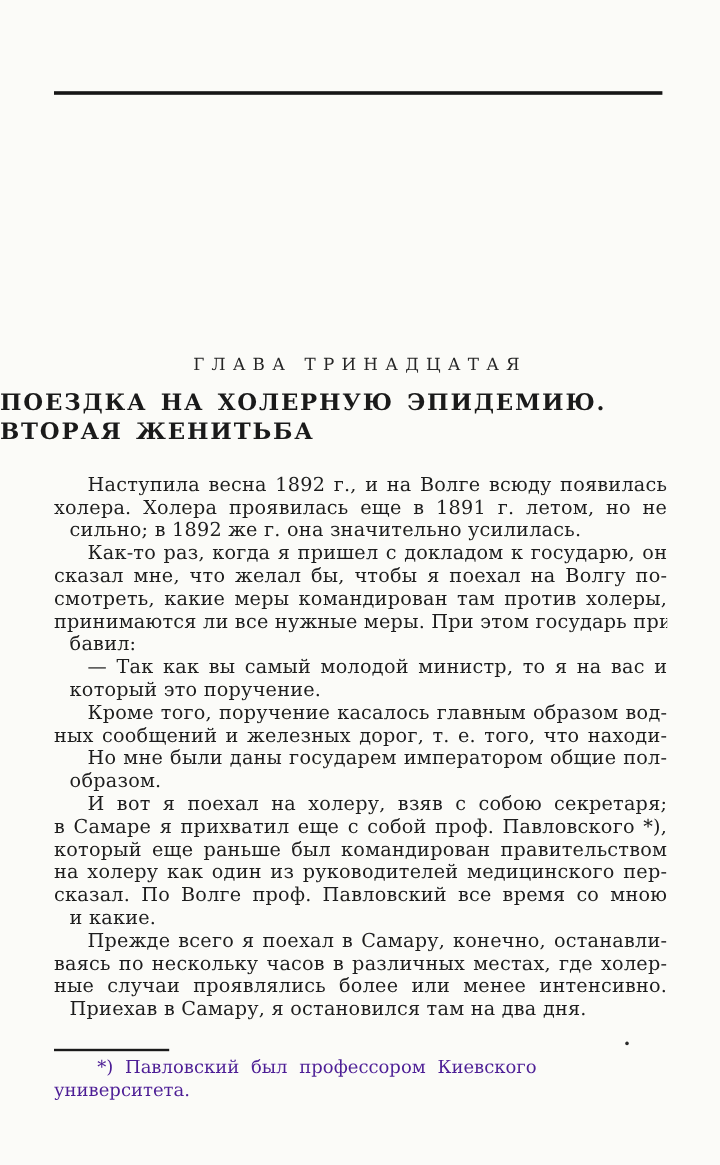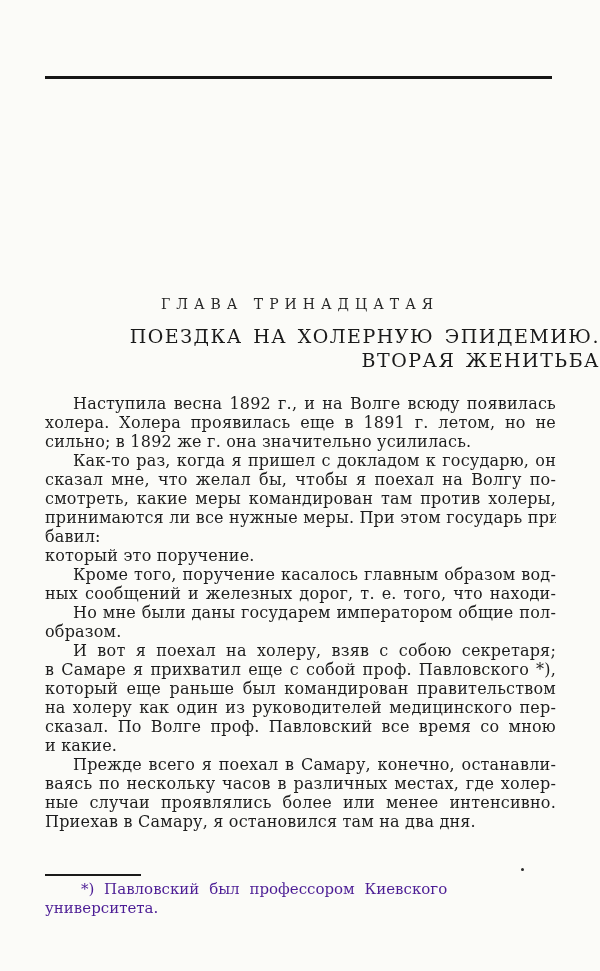--- a/index.html
+++ b/index.html
@@ -35,22 +35,22 @@
     font-weight: 400;
     letter-spacing: 6px;
     color: #262626;
     white-space: nowrap;
   }
   .chapter-title {
     position: absolute;
     top: 324px;
     left: 0;
     width: 100%;
-    text-align: right;
-    font-weight: normal;
+    text-align: left;
+    font-weight: bold;
     font-size: 19px;
     line-height: 24px;
     letter-spacing: 1.5px;
     word-spacing: 3px;
     color: #1a1a1a;
   }
   .body-text {
     position: absolute;
     left: 45px;
     top: 394px;
@@ -65,20 +65,21 @@
     text-align: justify;
     text-align-last: justify;
     overflow: hidden;
   }
   .line.first {
     text-indent: 28px;
   }
   .line.last {
     text-align: left;
     text-align-last: left;
+    margin-left: 13px;
   }
   .footnote-rule {
     position: absolute;
     left: 45px;
     top: 874px;
     width: 96px;
     height: 2px;
     background: #1a1a1a;
   }
   .footnote {
@@ -118,20 +119,21 @@
 
   <div class="body-text">
       <div class="line first">Наступила весна 1892 г., и на Волге всюду появилась</div>
       <div class="line">холера. Холера проявилась еще в 1891 г. летом, но не</div>
       <div class="line last">сильно; в 1892 же г. она значительно усилилась.</div>
       <div class="line first">Как-то раз, когда я пришел с докладом к государю, он</div>
       <div class="line">сказал мне, что желал бы, чтобы я поехал на Волгу по-</div>
       <div class="line">смотреть, какие меры командирован там против холеры,</div>
       <div class="line">принимаются ли все нужные меры. При этом государь при-</div>
       <div class="line last">бавил:</div>
+      <div class="line first">— Так как вы самый молодой министр, то я на вас и</div>
       <div class="line last">который это поручение.</div>
       <div class="line first">Кроме того, поручение касалось главным образом вод-</div>
       <div class="line">ных сообщений и железных дорог, т. е. того, что находи-</div>
       <div class="line first">Но мне были даны государем императором общие пол-</div>
       <div class="line last">образом.</div>
       <div class="line first">И вот я поехал на холеру, взяв с собою секретаря;</div>
       <div class="line">в Самаре я прихватил еще с собой проф. Павловского *),</div>
       <div class="line">который еще раньше был командирован правительством</div>
       <div class="line">на холеру как один из руководителей медицинского пер-</div>
       <div class="line">сказал. По Волге проф. Павловский все время со мною</div>

